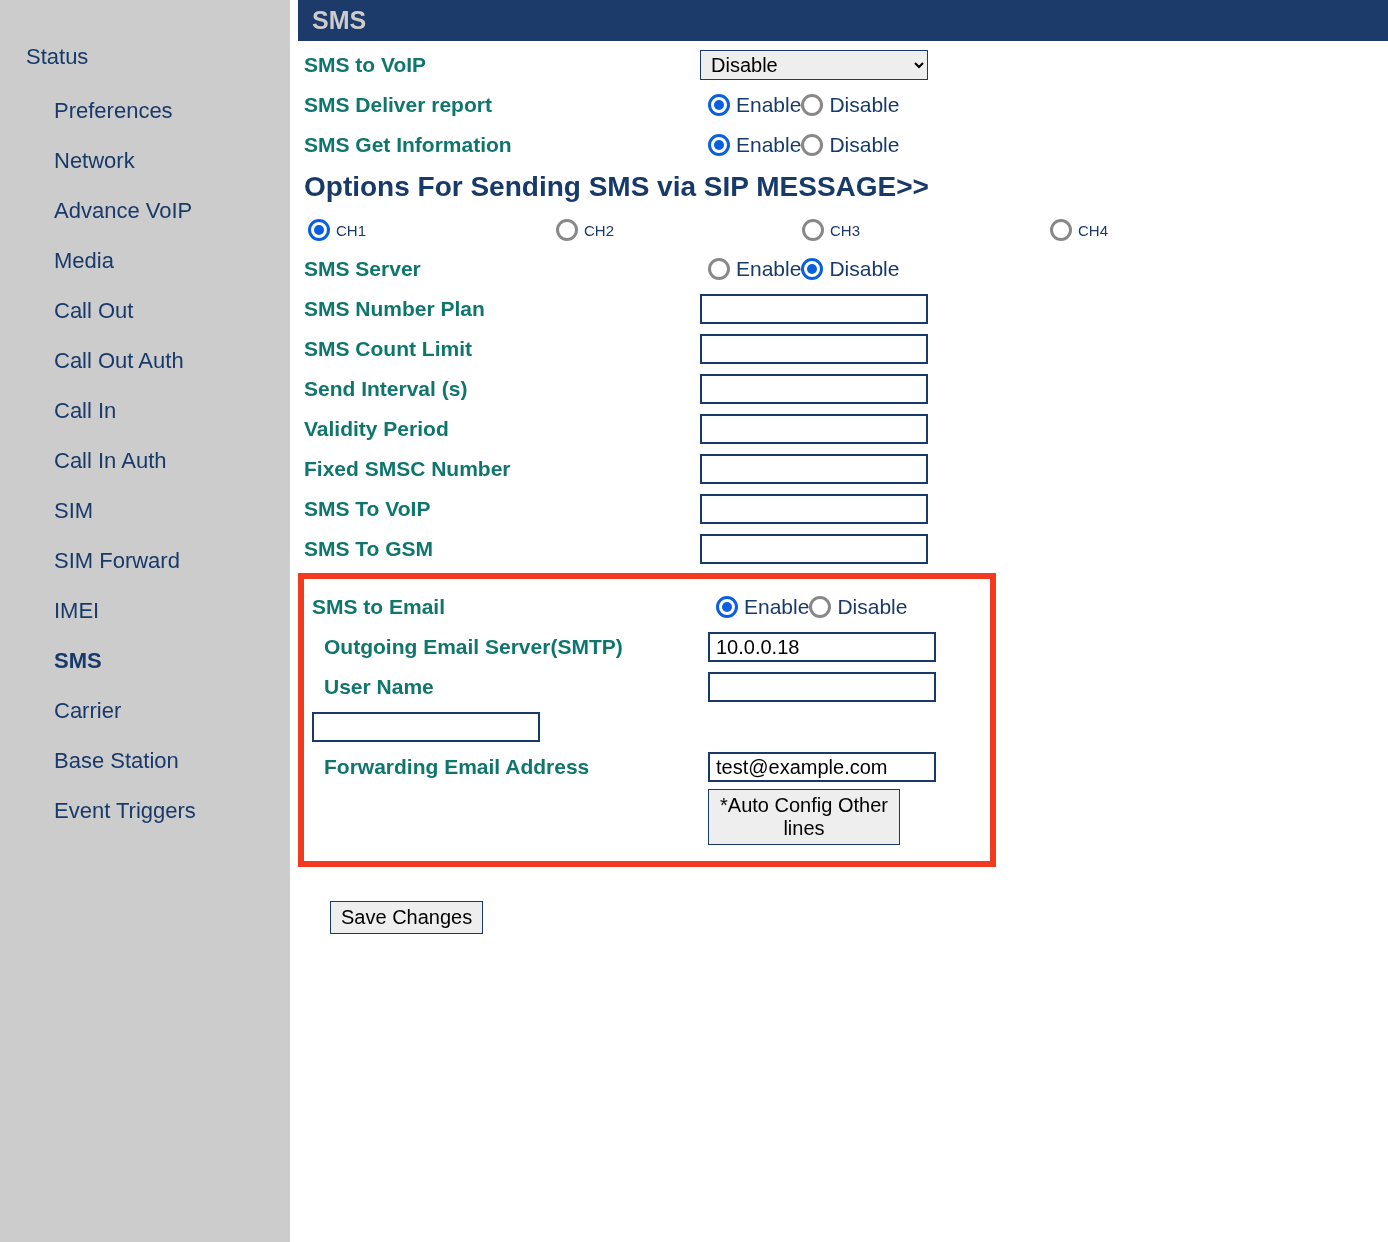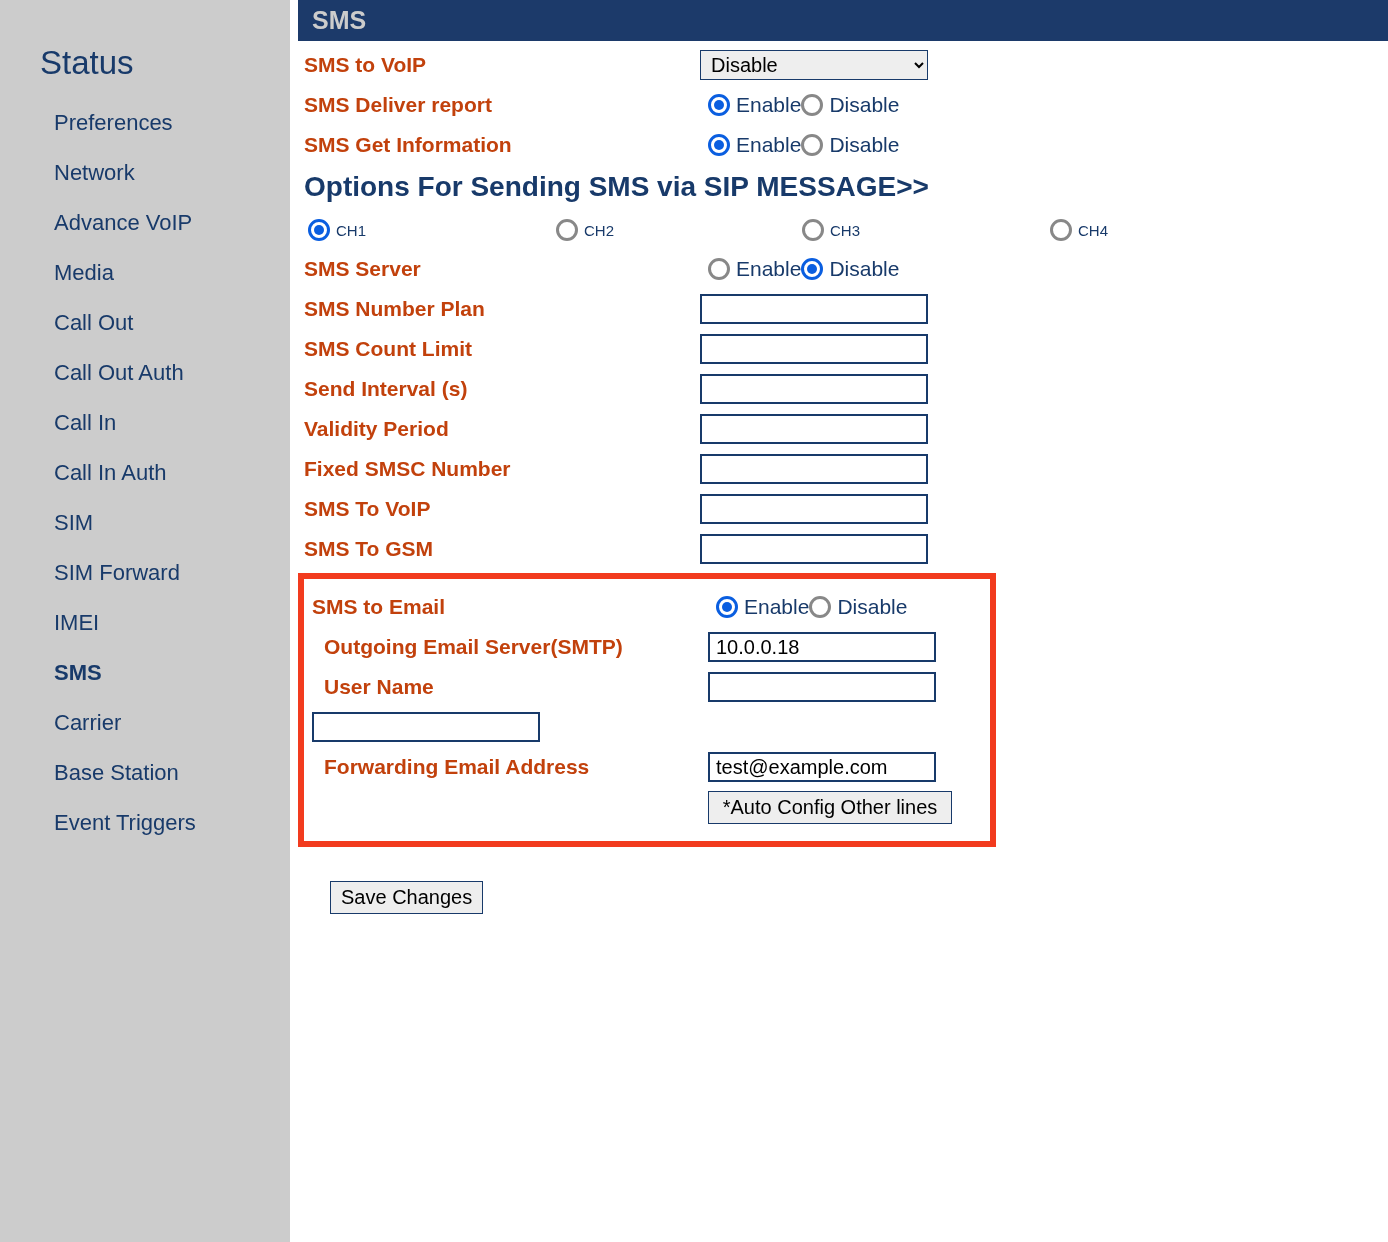--- a/index.html
+++ b/index.html
@@ -13,23 +13,23 @@
   .layout {
     display: flex;
   }
   .sidebar {
     width: 290px;
     background: #cccccc;
     padding: 28px 0 60px 0;
     min-height: 1242px;
   }
   .sidebar .top-item {
-    padding: 16px 40px;
-    color: #183a6a;
-    font-size: 33px;
+    padding: 16px 26px;
+    color: #183a6a;
+    font-size: 22px;
     cursor: pointer;
   }
   .sidebar .top-item.active {
     font-weight: bold;
   }
   .sidebar .sub-item {
     padding: 12px 26px 12px 54px;
     color: #183a6a;
     font-size: 22px;
     cursor: pointer;
@@ -57,21 +57,21 @@
   .row {
     display: flex;
     align-items: center;
     min-height: 40px;
     padding: 2px 0;
   }
   .label {
     width: 396px;
     font-weight: bold;
     font-size: 21px;
-    color: #c2410c;
+    color: #0f766e;
   }
   .label.indent {
     padding-left: 12px;
   }
   .fieldcell {
     display: flex;
     align-items: center;
     gap: 16px;
   }
   select.ctl {
@@ -350,21 +350,21 @@
         </div>
         <div class="row">
           <div class="label indent">Forwarding Email Address</div>
           <div class="fieldcell">
               <input class="text" value="test@example.com" style="">
             </div>
         </div>
         <div class="row">
           <div class="label indent"></div>
           <div class="fieldcell">
-              <button class="btn" style="width:244px">*Auto Config Other lines</button>
+              <button class="btn" style="width:192px">*Auto Config Other lines</button>
             </div>
         </div>
       </div>
 
       <div class="save-wrap">
         <button class="btn">Save Changes</button>
       </div>
 
     </div>
   </div>

